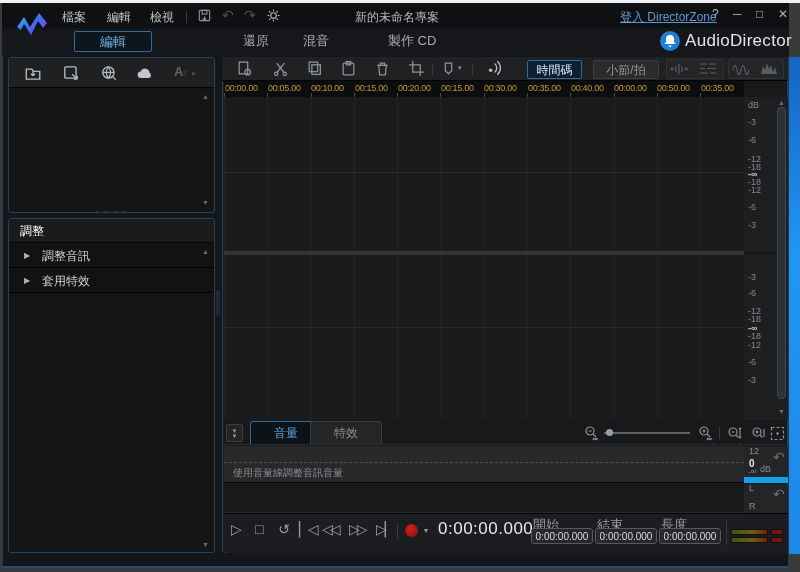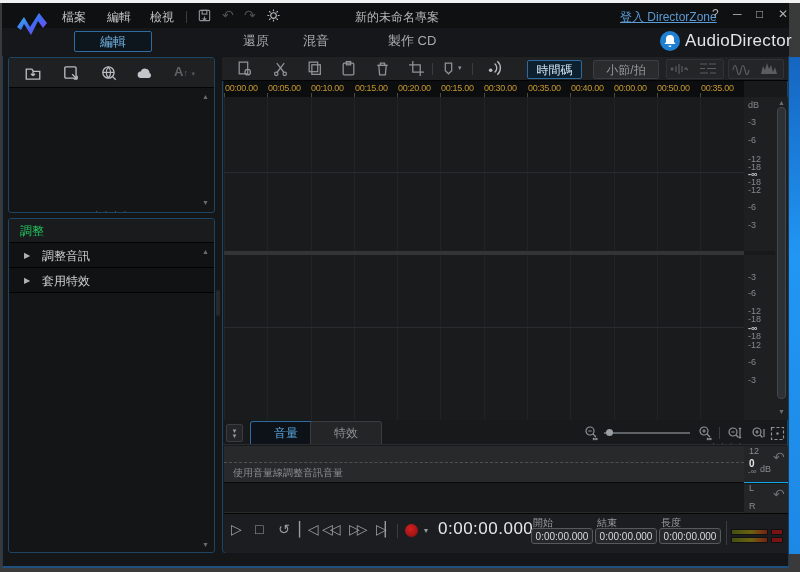--- a/index.html
+++ b/index.html
@@ -57,21 +57,21 @@
   .strip{left:224px;width:520px;background:#27292b;}
   .dashline{left:0;width:100%;border-top:1px dashed #6f7275;opacity:.55;height:0;}
   .hint{font-size:10px;color:#8a8d90;}
   .stripscale{left:744px;width:44px;background:#232527;color:#8a8d90;font-size:9px;}
   .reset{font-size:14px;color:#6e7174;}
   
   .transport{left:224px;top:513px;width:564px;height:40px;background:#1b1d21;border-top:1px solid #050505;border-radius:0 0 3px 3px;}
   .tbtn{top:521px;font-size:14px;color:#9a9da0;}
   .rec{left:405px;top:524px;width:13px;height:13px;border-radius:50%;background:radial-gradient(circle at 40% 35%,#d02020,#8a0e0e);}
   .timebig{left:438px;top:519px;font-size:17px;color:#e6e8ea;letter-spacing:.5px;}
-  .flabel{top:516px;font-size:10px;color:#9a9da0;}
+  .flabel{top:516px;font-size:13px;color:#9a9da0;}
   .fbox{top:528px;width:62px;height:16px;border:1px solid #56595d;border-radius:3px;background:#25272a;color:#d8dadc;font-size:10px;text-align:center;line-height:15px;}
   .meter{left:731px;width:37px;height:6px;background:linear-gradient(90deg,#44500f 0%,#6b6212 55%,#7a2010 100%);border:1px solid #111;}
   .msq{left:771px;width:12px;height:6px;background:#7a1414;border:1px solid #111;}
   .icon{stroke:#8f9296;fill:none;stroke-width:1.2;}
   .icon-bright{stroke:#b8bcc0;}
   .icon-dim{stroke:#5a5d60;}
 </style>
 </head>
 <body>
 
@@ -161,21 +161,21 @@
 <div class="a txt" style="left:174px;top:64px;color:#606366;font-size:13px;font-weight:bold">
   <span>A</span><span style="font-size:9px">↑</span>
   <span style="font-size:7px;color:#55585b">▾</span>
 </div>
 <div class="a scroll-arrow txt" style="left:202px;top:93px">▲</div>
 <div class="a scroll-arrow txt" style="left:202px;top:199px">▼</div>
 <div class="a dots txt" style="left:95px;top:206px">· · · ·</div>
 
 <div class="a panel" style="left:8px;top:218px;width:207px;height:335px"></div>
 <div class="a adj-header"></div>
-<div class="a txt" style="left:20px;top:223px;font-size:12px;color:#22c55e">調整</div>
+<div class="a txt" style="left:20px;top:223px;font-size:12px;color:#ffffff">調整</div>
 <div class="a adj-row" style="top:243px"></div>
 <div class="a tri txt" style="left:24px;top:251px">▶</div>
 <div class="a adj-label txt" style="left:42px;top:248px">調整音訊</div>
 <div class="a adj-row" style="top:268px"></div>
 <div class="a tri txt" style="left:24px;top:276px">▶</div>
 <div class="a adj-label txt" style="left:42px;top:273px">套用特效</div>
 <div class="a scroll-arrow txt" style="left:202px;top:248px">▲</div>
 <div class="a scroll-arrow txt" style="left:202px;top:541px">▼</div>
 
 <div class="a panel" style="left:222px;top:57px;width:566px;height:496px;background:#17191b"></div>
@@ -351,21 +351,21 @@
 </div>
 
 <div class="a strip" style="top:446px;height:37px;border-bottom:1px solid #0a0a0a">
   <div class="a dashline" style="top:16px"></div>
   <div class="a hint txt" style="left:9px;top:20px">使用音量線調整音訊音量</div>
 </div>
 <div class="a strip" style="top:512px;height:29px">
   <div class="a dashline" style="top:7px"></div>
   <div class="a hint txt" style="left:9px;top:11px">左右聲道平衡定位</div>
 </div>
-<div class="a stripscale" style="top:446px;height:37px;border-bottom:1px solid #0ea5e9">
+<div class="a stripscale" style="top:446px;height:37px;border-bottom:6px solid #0ea5e9">
   <div class="a txt" style="left:5px;top:0px">12</div>
   <div class="a txt" style="left:5px;top:12px;color:#e2e4e6;font-weight:bold;font-size:10px">0</div>
   <div class="a txt" style="left:4px;top:21px;font-size:8px">-∞</div>
   <div class="a txt" style="left:16px;top:18px">dB</div>
   <div class="a reset txt" style="left:29px;top:3px">↶</div>
 </div>
 <div class="a stripscale" style="top:484px;height:29px">
   <div class="a txt" style="left:5px;top:-1px">L</div>
   <div class="a txt" style="left:5px;top:17px">R</div>
   <div class="a reset txt" style="left:29px;top:2px">↶</div>

